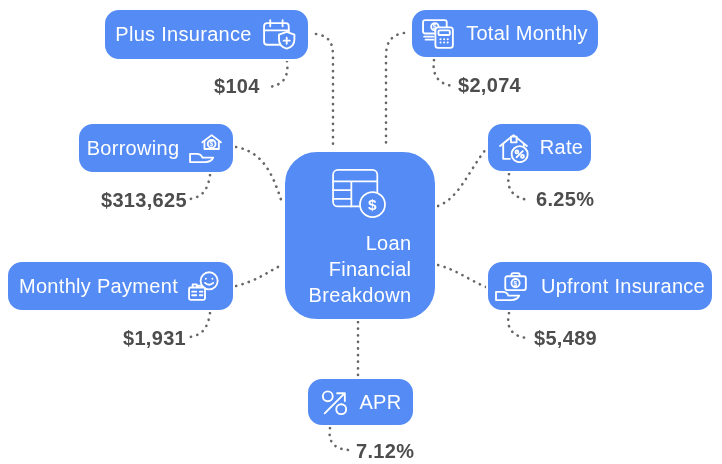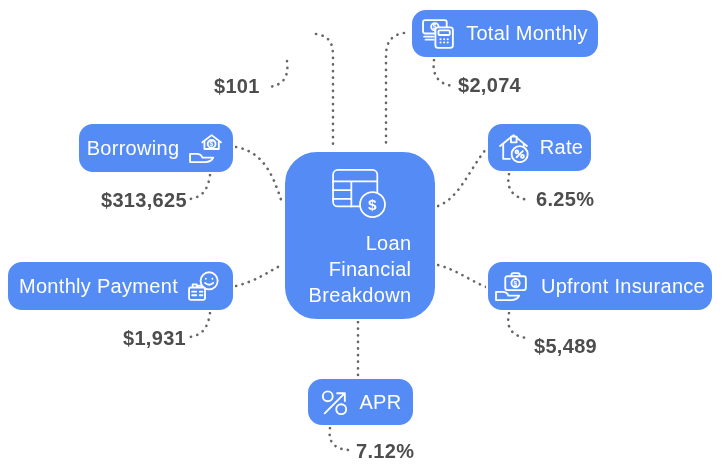--- a/index.html
+++ b/index.html
@@ -39,21 +39,21 @@
   #n-central .ctitle { display:block;text-align:right; }
 
   .nvalue {
     position:absolute; color:#4D4D4D; font-size:20px; font-weight:700; letter-spacing:0.3px; white-space:nowrap;
   }
   #v-plus-insurance    { left:214px; top:75px; }
   #v-total-monthly     { left:458px; top:74px; }
   #v-borrowing         { left:101px; top:189px; }
   #v-rate              { left:536px; top:188px; }
   #v-monthly-payment   { left:123px; top:327px; }
-  #v-upfront-insurance { left:534px; top:327px;margin-top:8px; }
+  #v-upfront-insurance { left:534px; top:327px; }
   #v-apr               { left:356px; top:440px; }
 </style>
 </head>
 <body>
 
 <div class="canvas">
 
   <svg class="connectors" viewBox="0 0 722 464">
     <path d="M316,34 C330,36 333,44 333,56 L333,148"></path>
     <path d="M287,61 C289,76 284,85 269,87"></path>
@@ -80,21 +80,32 @@
         <text x="43" y="44" font-size="16" text-anchor="middle">$</text>
       </svg>
     </span>
     <span class="ctitle">
       <span>Loan</span><br>
       <span>Financial</span><br>
       <span>Breakdown</span>
     </span>
   </div>
 
-  <div class="nvalue" id="v-plus-insurance">$101</div>
+  <div class="node" id="n-plus-insurance">
+    <span class="nlabel">Plus Insurance</span>
+    <span class="nicon">
+      <svg width="37" height="33" viewBox="0 0 36 32">
+        <rect class="st" x="3" y="5" width="24" height="21" rx="3"></rect>
+        <path class="st" d="M9,2 V8 M21,2 V8 M3,12 H27"></path>
+        <path class="st-fill" d="M25,13.5 l7.5,2.7 v4.6 c0,4.6 -3.2,7.7 -7.5,8.9 c-4.3,-1.2 -7.5,-4.3 -7.5,-8.9 v-4.6 z"></path>
+        <path class="st" d="M25,19 v6 M22,22 h6"></path>
+      </svg>
+    </span>
+  </div>
+  <div class="nvalue" id="v-plus-insurance">$104</div>
 
   <div class="node" id="n-total-monthly">
     <span class="nicon">
       <svg width="35" height="33" viewBox="0 0 34 32">
         <rect class="st" x="1" y="3" width="23" height="13" rx="2"></rect>
         <circle class="st" cx="12.5" cy="9.5" r="3.6" stroke-width="1.4"></circle>
         <text x="12.5" y="11.8" font-size="6.5" text-anchor="middle">$</text>
         <path class="st" d="M2,19 H11 M3.5,22 H11"></path>
         <rect class="st-fill" x="13" y="10" width="17" height="20" rx="2.5"></rect>
         <rect class="st" x="16" y="13" width="11" height="4.5" rx="1" stroke-width="1.3"></rect>

